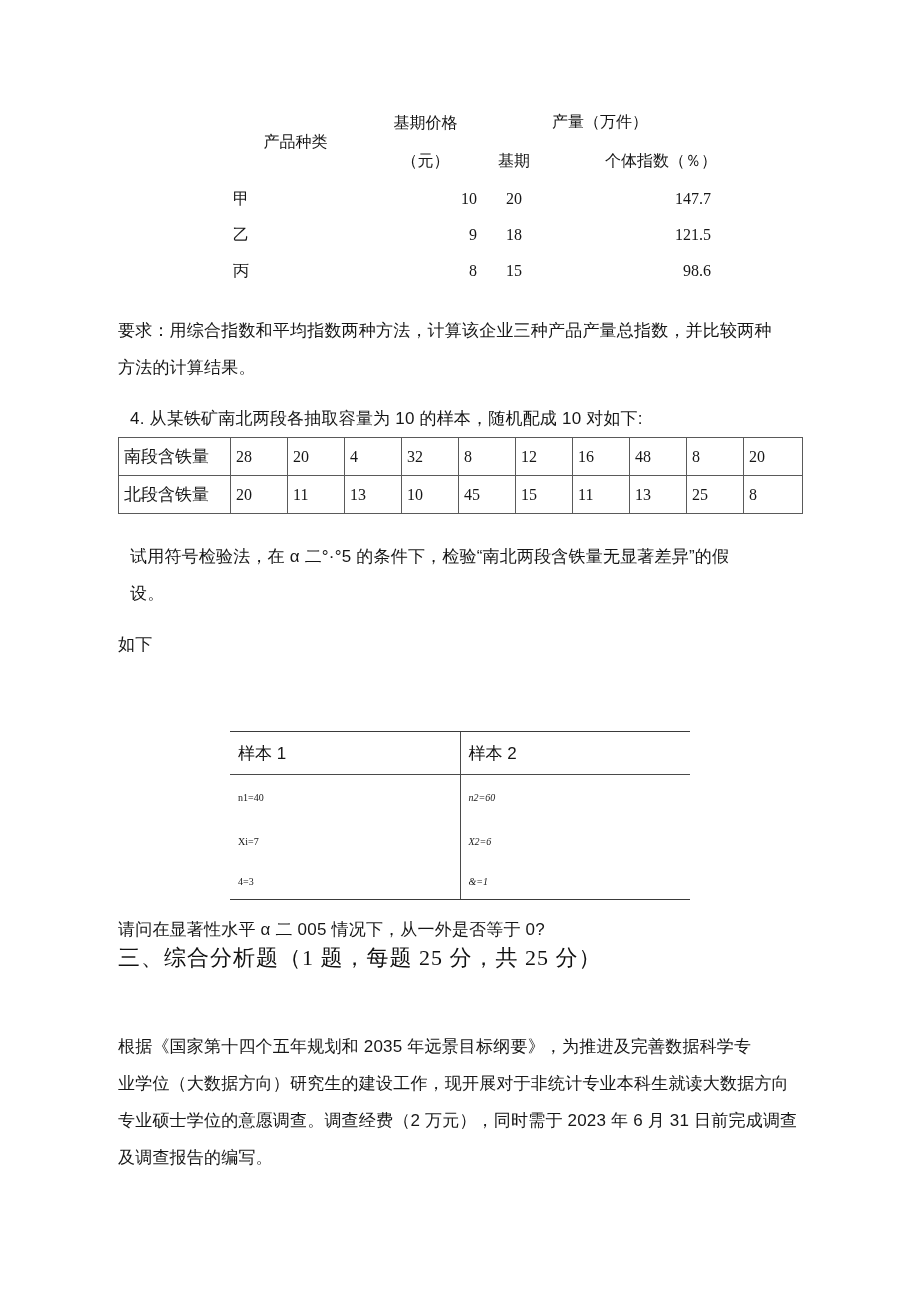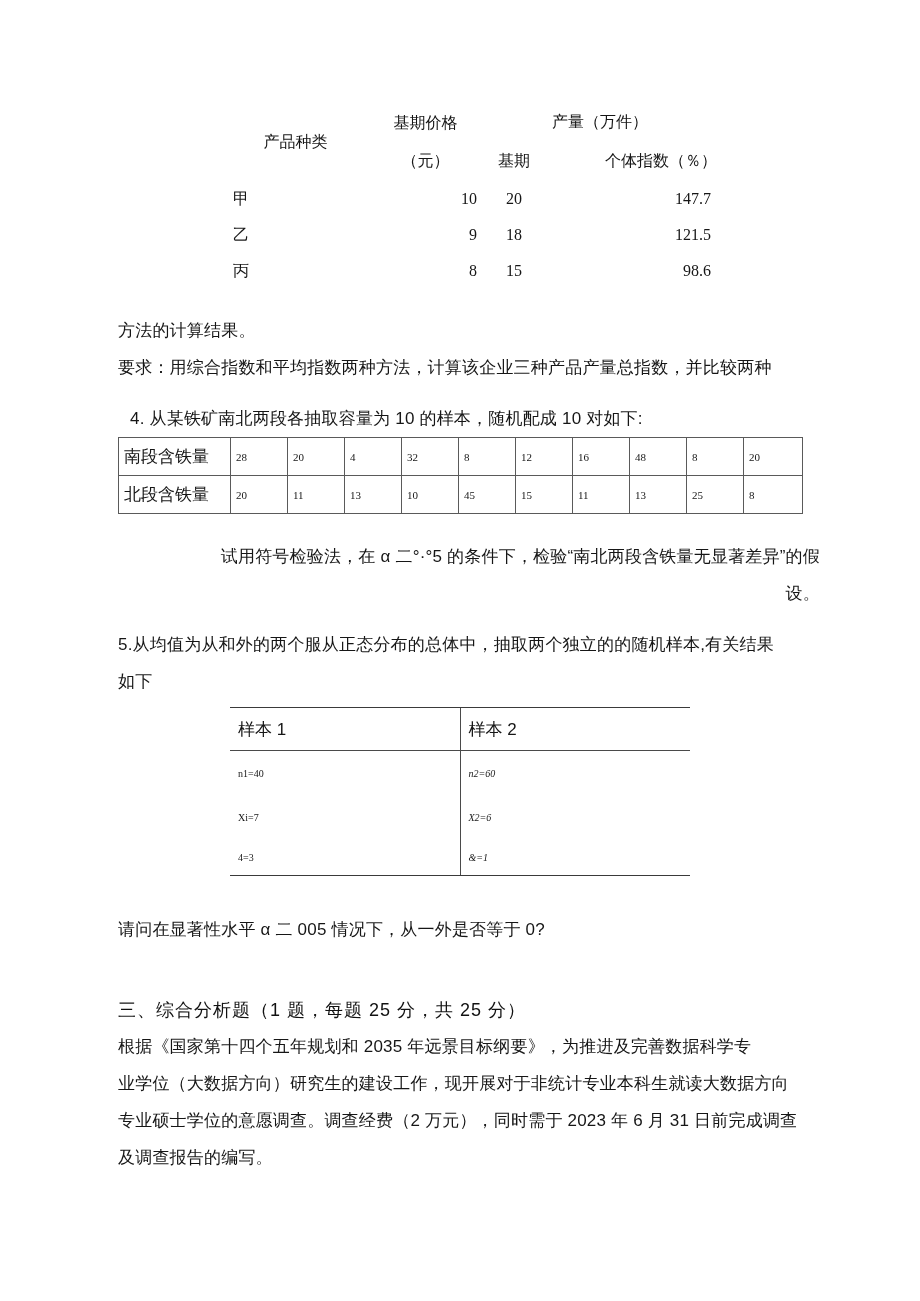--- a/index.html
+++ b/index.html
@@ -76,34 +76,34 @@
     border-collapse: collapse;
     width: 684px;
     table-layout: fixed;
   }
   table.tbl2 td {
     border: 1px solid #5a5a5a;
     height: 37px;
     padding: 0 0 0 5px;
     vertical-align: middle;
     font-family: "Liberation Serif", "DejaVu Serif", serif;
-    font-size: 11px;
+    font-size: 16px;
     color: #161616;
   }
   table.tbl2 td.rowhdr {
     font-family: "Liberation Sans", "DejaVu Sans", sans-serif;
     font-size: 17px;
     width: 112px;
   }
 
   
   .tbl3-wrap {
     position: absolute;
     left: 230px;
-    top: 707px;
+    top: 731px;
     width: 460px;
   }
   table.tbl3 {
     border-collapse: collapse;
     width: 460px;
     table-layout: fixed;
   }
   table.tbl3 td {
     padding: 0 0 0 8px;
     vertical-align: middle;
@@ -121,26 +121,26 @@
     font-size: 17px;
   }
   table.tbl3 td.dt { height: 36px; }
   table.tbl3 td.dt-tall { height: 44px; }
   .ital { font-style: italic; }
 
   
   .blk { position: absolute; }
   #req-text   { left: 118px; top: 312px;  width: 690px; }
   #q4-lead    { left: 130px; top: 404px;  width: 690px; }
-  #q4-tail    { left: 130px; top: 538px;  width: 690px; text-align: right; }
+  #q4-tail    { left: 130px; top: 538px;  width: 690px; }
   #q5-lead    { left: 118px; top: 626px;  width: 700px; }
   #q5-tail    { left: 118px; top: 915px;  width: 700px; }
-  #sec3-head  { left: 118px; top: 994px;  width: 700px;
-                font-family: Liberation Sans, sans-serif;
-                font-size: 18px; line-height: 32px; letter-spacing: 1px; }
+  #sec3-head  { left: 118px; top: 942px;  width: 700px;
+                font-family: Liberation Serif, serif;
+                font-size: 22px; line-height: 32px; letter-spacing: 1px; }
   #sec3-body  { left: 118px; top: 1028px; width: 700px; }
 </style>
 </head>
 <body>
 
 <div class="page">
 
   <div class="tbl1-wrap">
     <table class="tbl1">
       <colgroup>
@@ -179,22 +179,22 @@
           <td class="dcell-l cn t1-bot">丙</td>
           <td class="dcell-r t1-vl num t1-bot">8</td>
           <td class="dcell-c t1-vl num t1-bot">15</td>
           <td class="dcell-r t1-vl num t1-bot">98.6</td>
         </tr>
       </tbody>
     </table>
   </div>
 
   <div class="blk para" id="req-text">
+    <div>要求：用综合指数和平均指数两种方法，计算该企业三种产品产量总指数，并比较两种</div>
     <div>方法的计算结果。</div>
-    <div>要求：用综合指数和平均指数两种方法，计算该企业三种产品产量总指数，并比较两种</div>
   </div>
 
   <div class="blk para" id="q4-lead" style="line-height:30px;">4. 从某铁矿南北两段各抽取容量为 10 的样本，随机配成 10 对如下:</div>
 
   <div class="tbl2-wrap">
     <table class="tbl2">
       <colgroup>
         <col style="width:112px">
           <col style="width:57px">
           <col style="width:57px">
@@ -237,21 +237,20 @@
       </tbody>
     </table>
   </div>
 
   <div class="blk para" id="q4-tail">
     <div>试用符号检验法，在 α 二°·°5 的条件下，检验“南北两段含铁量无显著差异”的假</div>
     <div>设。</div>
   </div>
 
   <div class="blk para" id="q5-lead">
-    <div>5.从均值为从和外的两个服从正态分布的总体中，抽取两个独立的的随机样本,有关结果</div>
     <div>如下</div>
   </div>
 
   <div class="tbl3-wrap">
     <table class="tbl3">
       <colgroup>
           <col style="width:230px">
           <col style="width:230px">
         </colgroup>
       <tbody>

